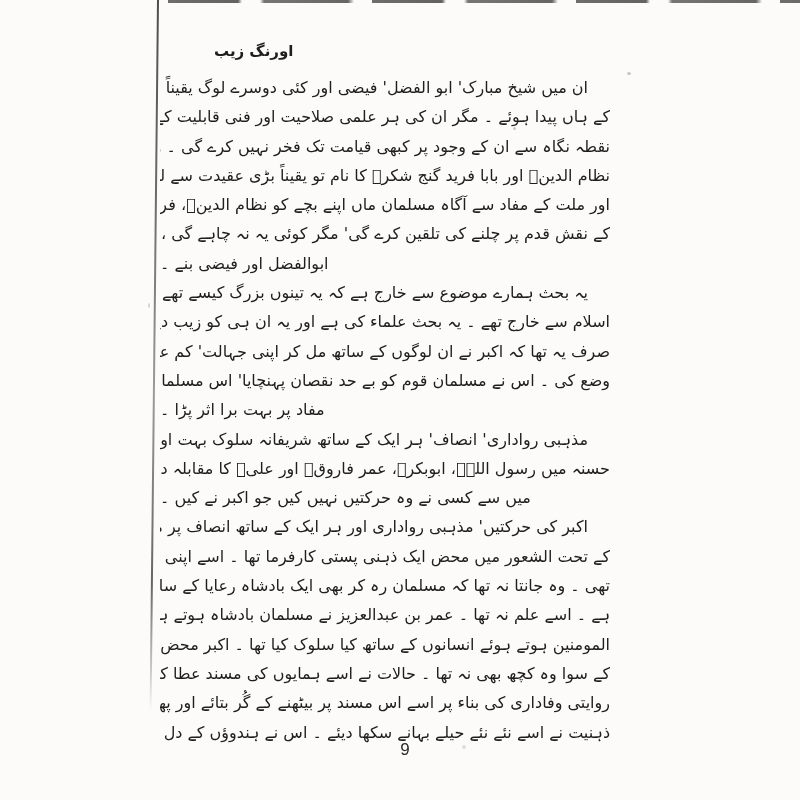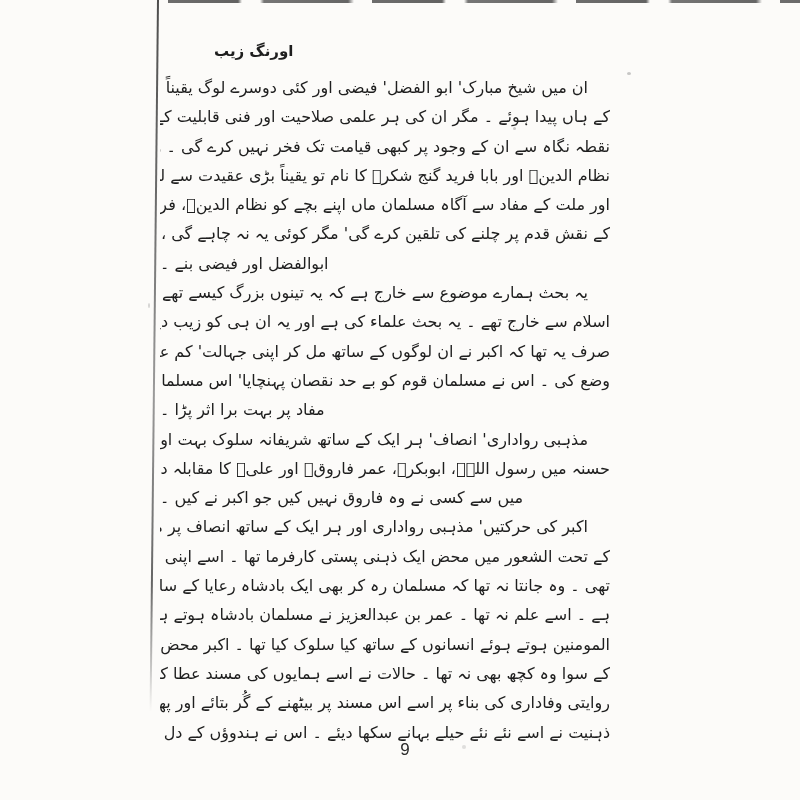--- a/index.html
+++ b/index.html
@@ -95,21 +95,21 @@
     <span class="text-line short-last">ابوالفضل اور فیضی بنے ۔</span>
 
     <span class="text-line first">یہ بحث ہمارے موضوع سے خارج ہے کہ یہ تینوں بزرگ کیسے تھے ۔ آیا مسلمان تھے یا</span>
     <span class="text-line">اسلام سے خارج تھے ۔ یہ بحث علماء کی ہے اور یہ ان ہی کو زیب دیتا ہے ۔ ہمارے کہنے کا مقصد</span>
     <span class="text-line">صرف یہ تھا کہ اکبر نے ان لوگوں کے ساتھ مل کر اپنی جہالت' کم علمی اور بد مذاقی کے سبب جو راہ</span>
     <span class="text-line">وضع کی ۔ اس نے مسلمان قوم کو بے حد نقصان پہنچایا' اس مسلمان کا عوام کے ذہن اور عام مذہبی</span>
     <span class="text-line short-last">مفاد پر بہت برا اثر پڑا ۔</span>
 
     <span class="text-line first">مذہبی رواداری' انصاف' ہر ایک کے ساتھ شریفانہ سلوک بہت اونچا مسلک ہے ۔ ان صفات</span>
     <span class="text-line">حسنہ میں رسول اللہؐ، ابوبکرؓ، عمر فاروقؓ اور علیؓ کا مقابلہ دنیا کا کوئی اکبر اور جہانگیر نہیں کر سکتا ۔ مگر ان</span>
-    <span class="text-line short-last">میں سے کسی نے وہ فاروق نہیں کیں جو اکبر نے کیں ۔</span>
+    <span class="text-line short-last">میں سے کسی نے وہ حرکتیں نہیں کیں جو اکبر نے کیں ۔</span>
 
     <span class="text-line first">اکبر کی حرکتیں' مذہبی رواداری اور ہر ایک کے ساتھ انصاف پر مبنی نہ تھیں ۔ اس کی حرکات</span>
     <span class="text-line">کے تحت الشعور میں محض ایک ذہنی پستی کارفرما تھا ۔ اسے اپنی جہالت کے سبب اسلام سے آگاہی نہ</span>
     <span class="text-line">تھی ۔ وہ جانتا نہ تھا کہ مسلمان رہ کر بھی ایک بادشاہ رعایا کے ساتھ انصاف اور شریفانہ سلوک کر سکتا</span>
     <span class="text-line">ہے ۔ اسے علم نہ تھا ۔ عمر بن عبدالعزیز نے مسلمان بادشاہ ہوتے ہوئے اور عمر فاروقؓ نے امیر</span>
     <span class="text-line">المومنین ہوتے ہوئے انسانوں کے ساتھ کیا سلوک کیا تھا ۔ اکبر محض ایک جابر و قاہر بادشاہ تھا ۔ اس</span>
     <span class="text-line">کے سوا وہ کچھ بھی نہ تھا ۔ حالات نے اسے ہمایوں کی مسند عطا کی ۔ خان بابا نے اپنی شرافت اور</span>
     <span class="text-line">روایتی وفاداری کی بناء پر اسے اس مسند پر بیٹھنے کے گُر بتائے اور پھر اس کی جابرانہ اور قاہرانہ</span>
     <span class="text-line">ذہنیت نے اسے نئے نئے حیلے بہانے سکھا دیئے ۔ اس نے ہندوؤں کے دل موہنے کے لئے کرشن</span>
   </div>

